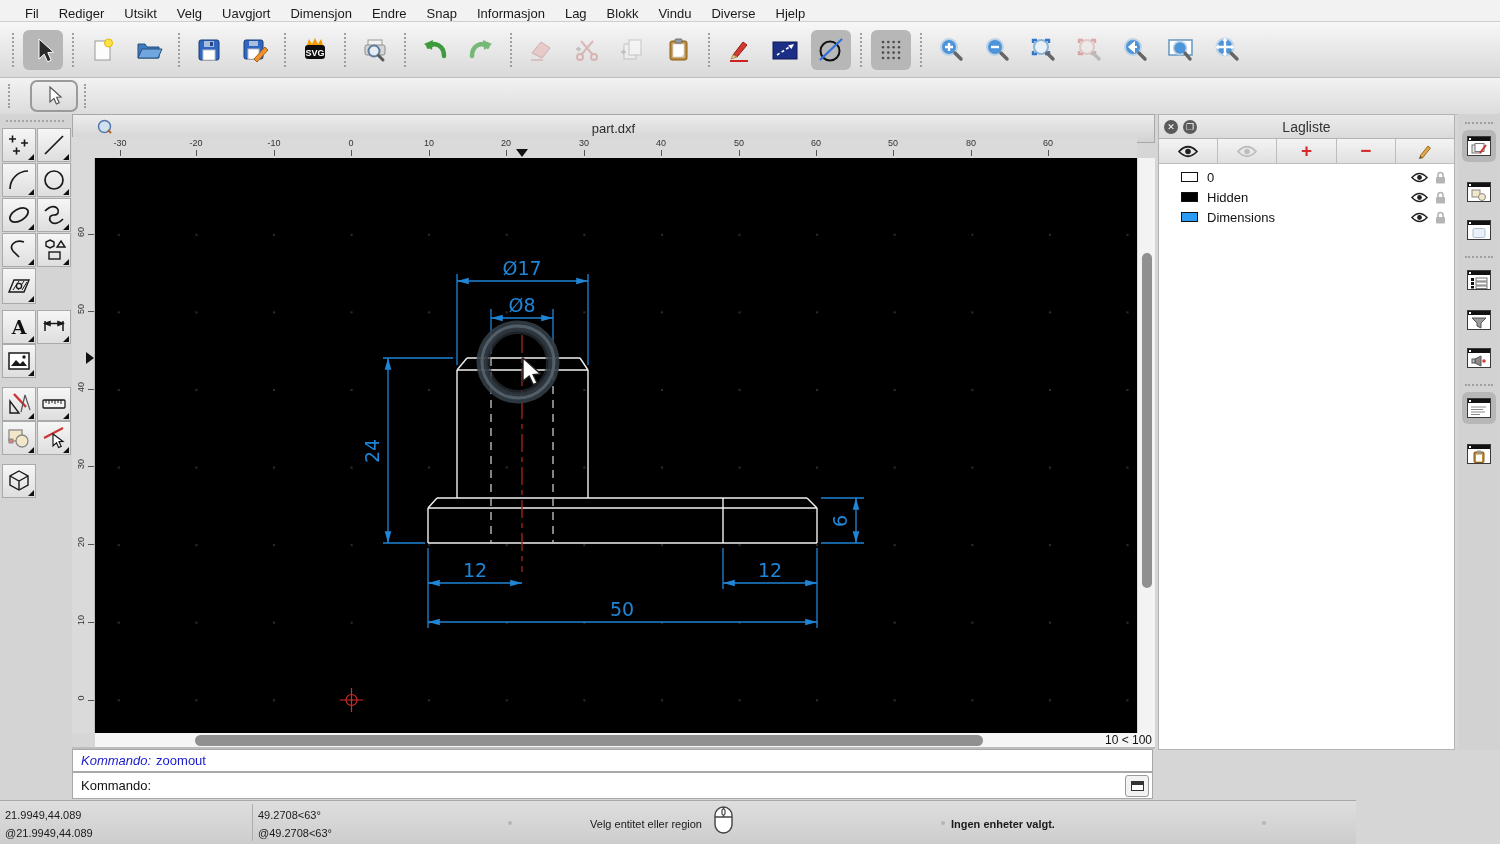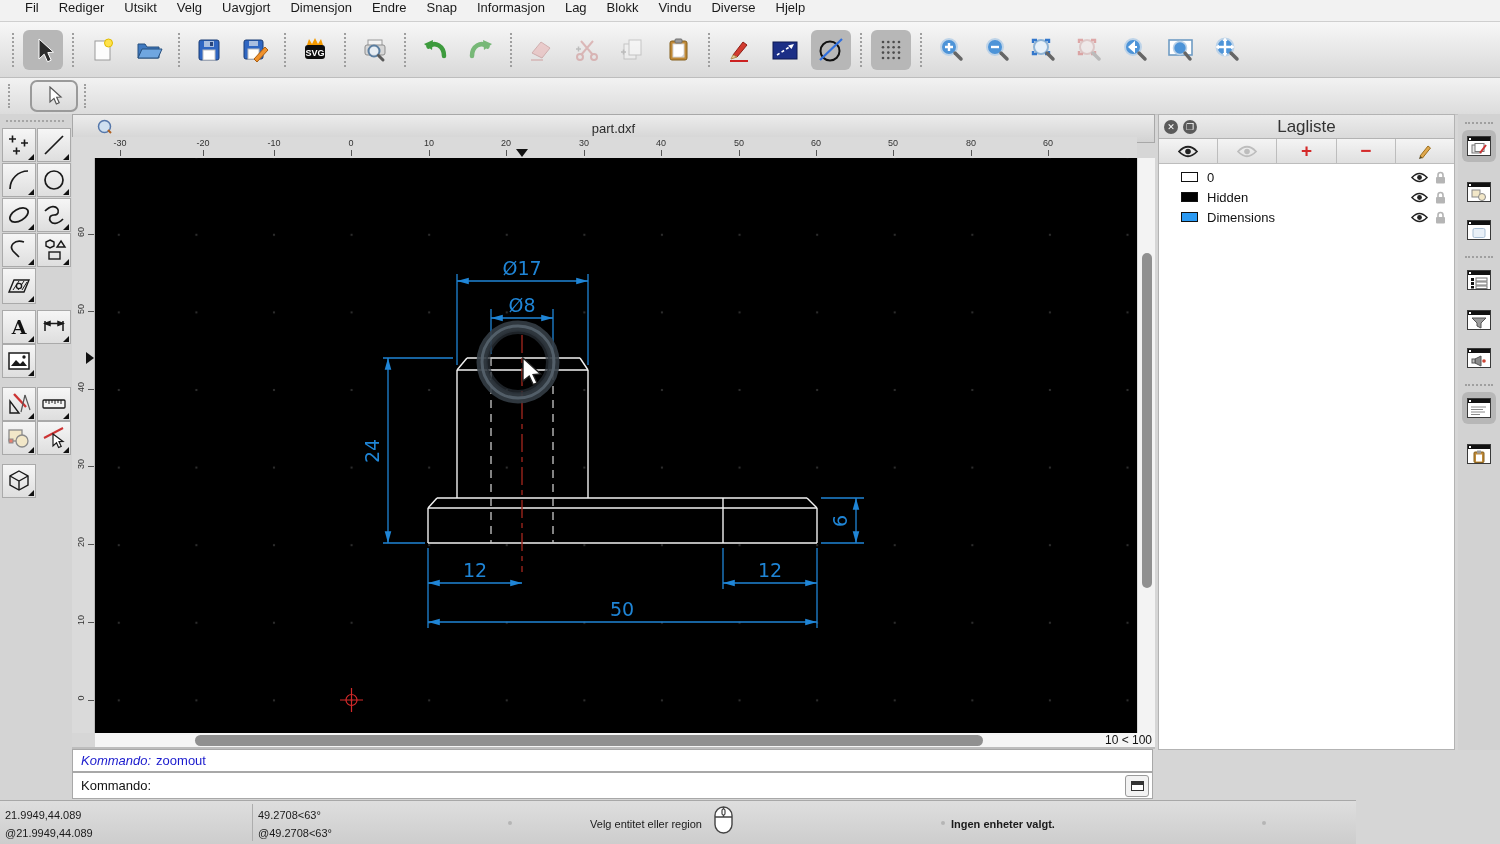--- a/index.html
+++ b/index.html
@@ -1,21 +1,21 @@
 <!DOCTYPE html>
 <html><head>
 <meta charset="utf-8">
 <style>
   html,body{margin:0;padding:0;background:#d6d6d6;font-family:"Liberation Sans",sans-serif;-webkit-font-smoothing:antialiased;}
   #app{position:relative;width:1500px;height:844px;overflow:hidden;background:#d6d6d6;}
   .abs{position:absolute;}
 
   
   #menubar{left:0;top:0;width:1500px;height:22px;background:#f2f2f2;border-bottom:1px solid #cfcfcf;
-           display:flex;align-items:flex-start;padding-left:15px;box-sizing:border-box;}
+           display:flex;align-items:flex-end;padding-left:15px;box-sizing:border-box;}
   .menu-item{font-size:13px;color:#1a1a1a;padding:0 10px;white-space:nowrap;}
 
   
   #toolbar{left:0;top:22px;width:1500px;height:56px;background:linear-gradient(#f7f7f7,#d9d9d9);
            border-bottom:1px solid #bdbdbd;display:flex;align-items:center;padding-left:6px;box-sizing:border-box;}
   .sep{width:0;height:34px;border-left:2px dotted #9f9f9f;margin:0 6px;}
   .tbtn{width:40px;height:40px;display:flex;align-items:center;justify-content:center;margin:0 3px;border-radius:6px;flex:0 0 auto;}
   .tbtn.active{background:#b7b7b7;}
   .faded{opacity:.45;}
   #toolopts{left:0;top:78px;width:1500px;height:36px;background:linear-gradient(#f2f2f2,#dcdcdc);
@@ -63,21 +63,21 @@
            box-sizing:border-box;display:flex;align-items:center;padding-left:8px;font-size:13px;color:#111;}
   #cmdline input{flex:1;border:none;outline:none;font-size:13px;margin-left:5px;font-family:"Liberation Sans",sans-serif;}
   #cmdwinbtn{width:22px;height:20px;border:1px solid #9a9a9a;border-radius:3px;background:#f2f2f2;
              display:flex;align-items:center;justify-content:center;margin-right:3px;}
   #cmdwinbtn .glyph{width:13px;height:10px;border:1.5px solid #333;border-top:4px solid #333;box-sizing:border-box;background:#fff;}
 
   
   #lpanel{left:1158px;top:114px;width:297px;height:636px;background:#fff;border:1px solid #b3b3b3;box-sizing:border-box;}
   #lhead{height:23px;background:linear-gradient(#ececec,#dadada);border-bottom:1px solid #b3b3b3;
          display:flex;align-items:center;position:relative;}
-  #lhead .title{position:absolute;left:0;right:0;text-align:center;font-size:17px;color:#333;}
+  #lhead .title{position:absolute;left:0;right:0;text-align:center;font-size:14px;color:#333;}
   .circbtn{width:14px;height:14px;border-radius:50%;background:#5a5a5a;color:#fff;font-size:9px;line-height:14px;
            text-align:center;margin-left:5px;z-index:2;}
   #ltools{height:24px;display:flex;border-bottom:1px solid #bdbdbd;}
   .ltbtn{flex:1;border-right:1px solid #bdbdbd;background:linear-gradient(#f4f4f4,#e0e0e0);
          display:flex;align-items:center;justify-content:center;font-weight:bold;}
   .ltbtn:last-child{border-right:none;}
   .lrow{height:20px;display:flex;align-items:center;position:relative;}
   .swatch{width:17px;height:10px;border:1px solid #111;margin-left:22px;box-sizing:border-box;}
   .lname{font-size:13px;color:#111;margin-left:9px;}
   .rowicons{position:absolute;right:8px;display:flex;align-items:center;gap:7px;}
@@ -500,21 +500,21 @@
           <circle cx="7.5" cy="7.5" r="6" fill="#cfe0f0" stroke="#5577aa" stroke-width="1.5"></circle>
           <path d="M11,11 L14,14" stroke="#b06020" stroke-width="2"></path>
         </svg>
       </span>
     <span class="ttext">part.dxf</span>
   </div>
 
   <div id="hrcorner" class="abs"></div>
   <div id="hruler" class="abs">
     <span class="hlab" style="left:10px">-30</span>
-    <span class="hlab" style="left:93px">-20</span>
+    <span class="hlab" style="left:86px">-20</span>
     <span class="hlab" style="left:164px">-10</span>
     <span class="hlab" style="left:241px">0</span>
     <span class="hlab" style="left:319px">10</span>
     <span class="hlab" style="left:396px">20</span>
     <span class="hlab" style="left:474px">30</span>
     <span class="hlab" style="left:551px">40</span>
     <span class="hlab" style="left:629px">50</span>
     <span class="hlab" style="left:706px">60</span>
     <span class="hlab" style="left:783px">50</span>
     <span class="hlab" style="left:861px">80</span>

